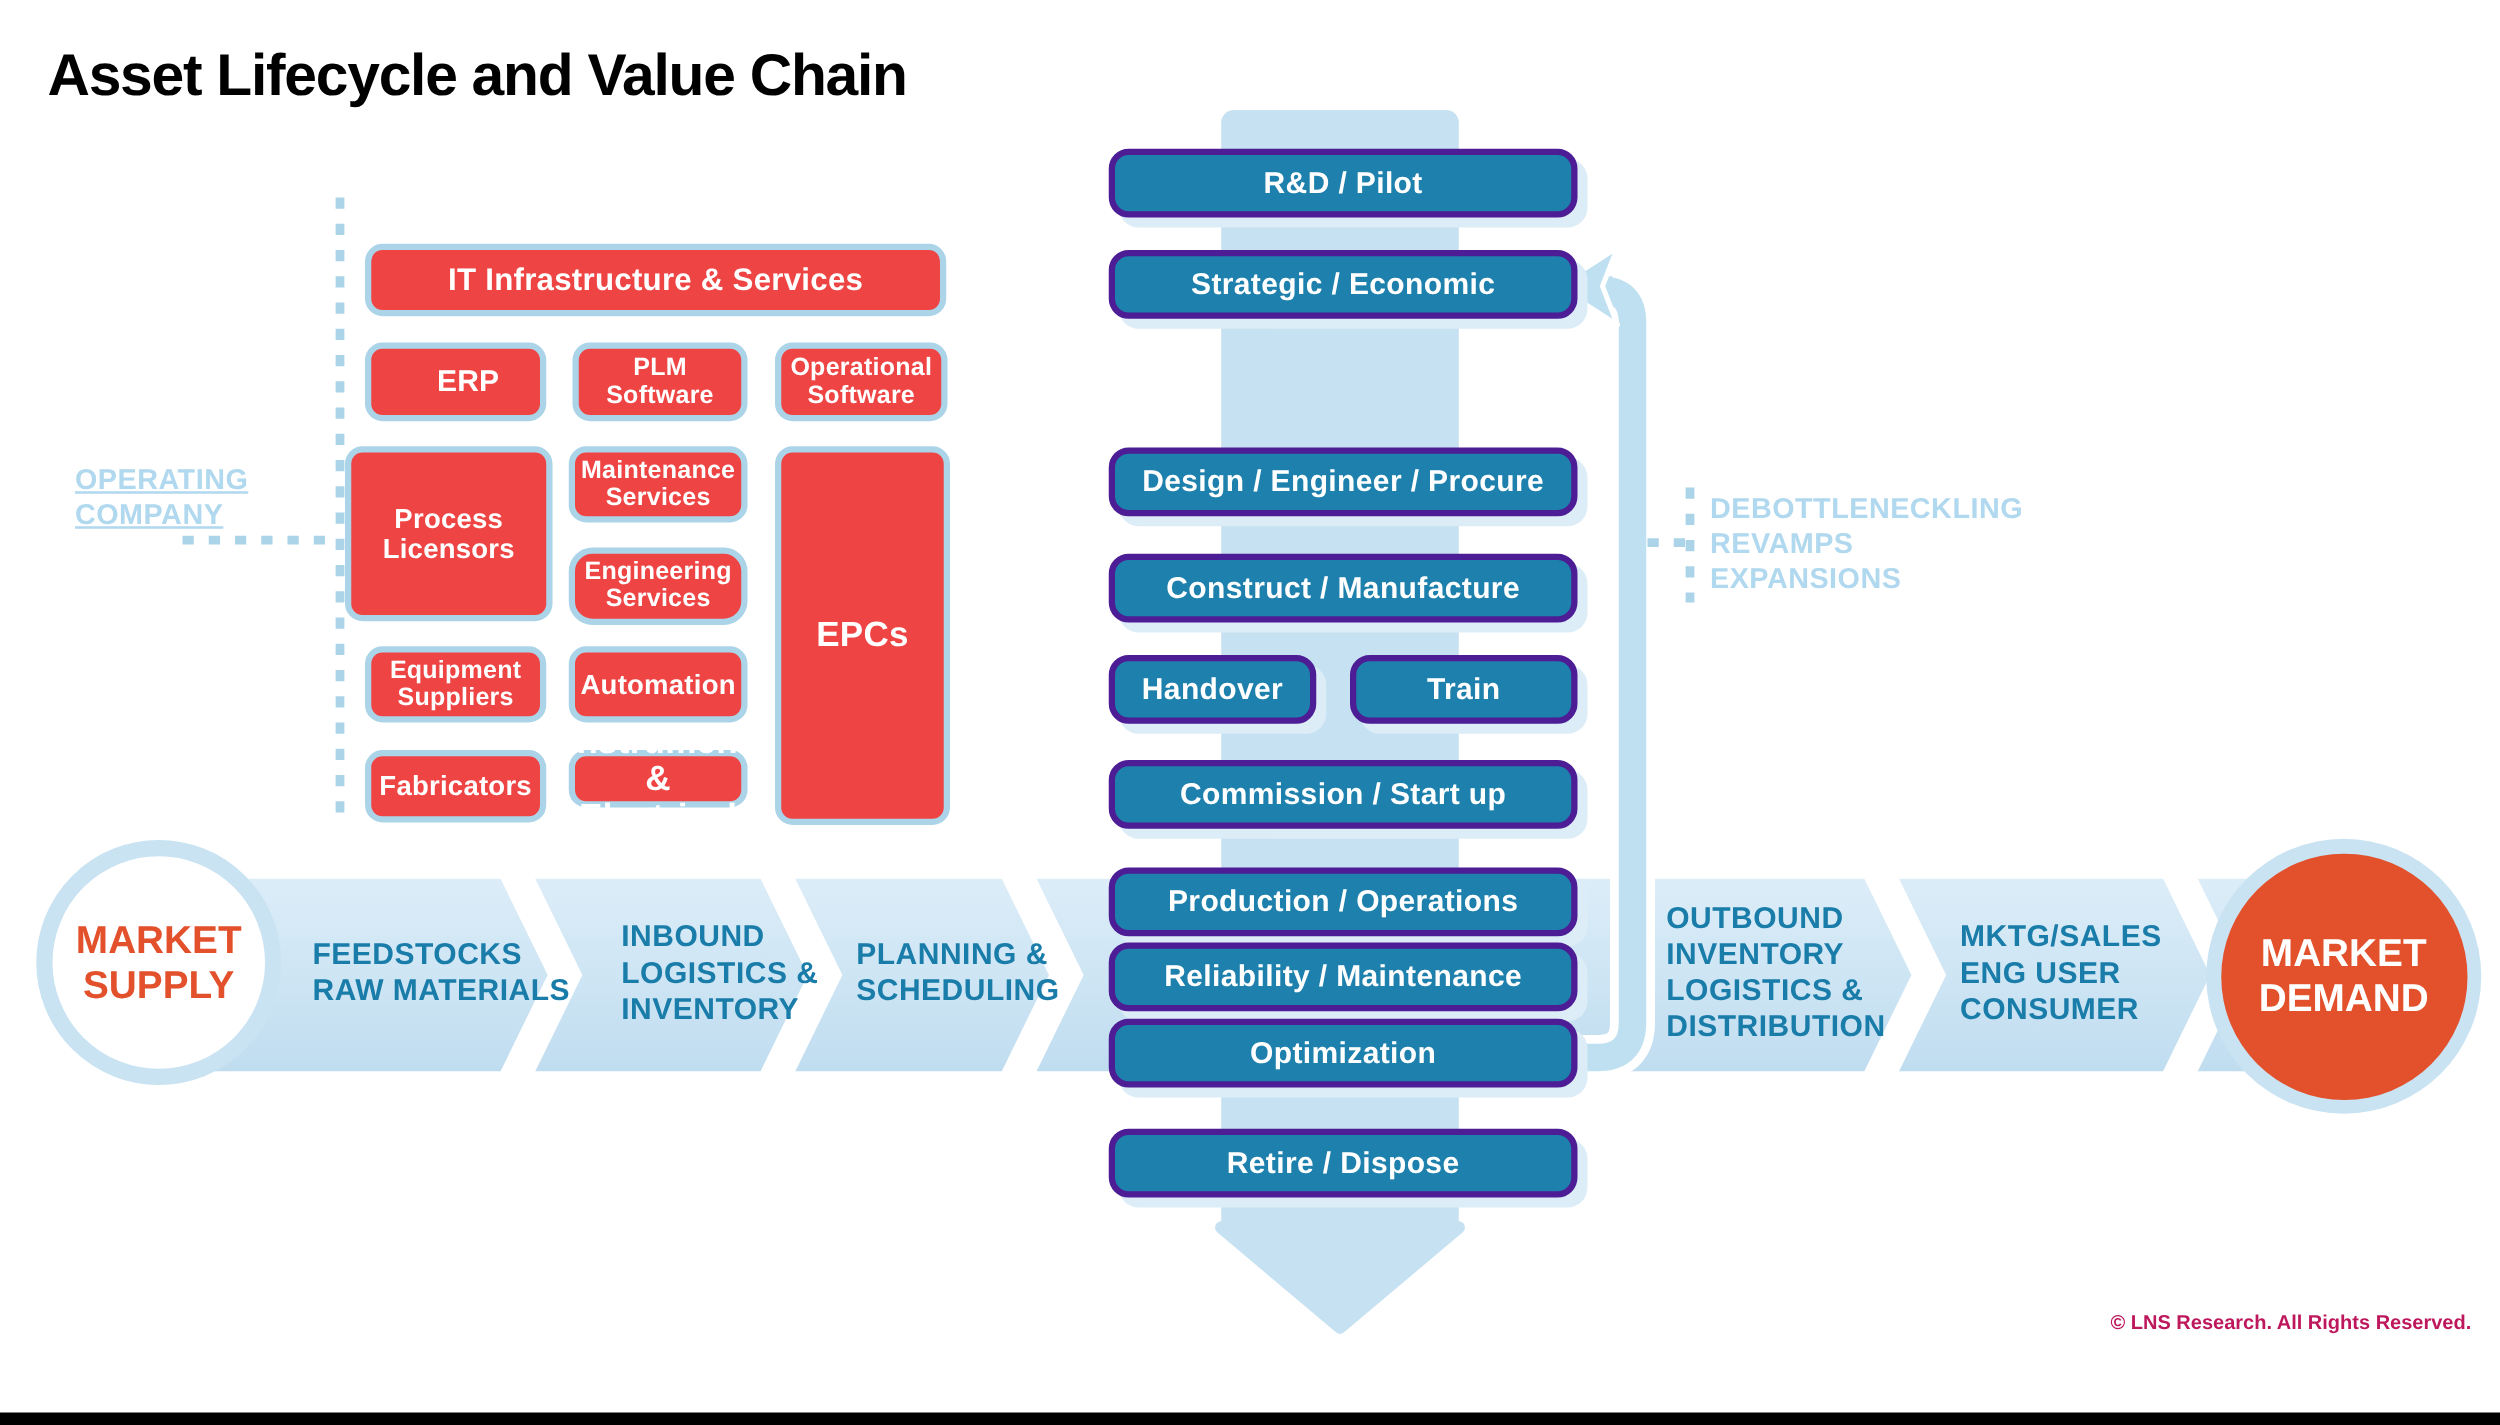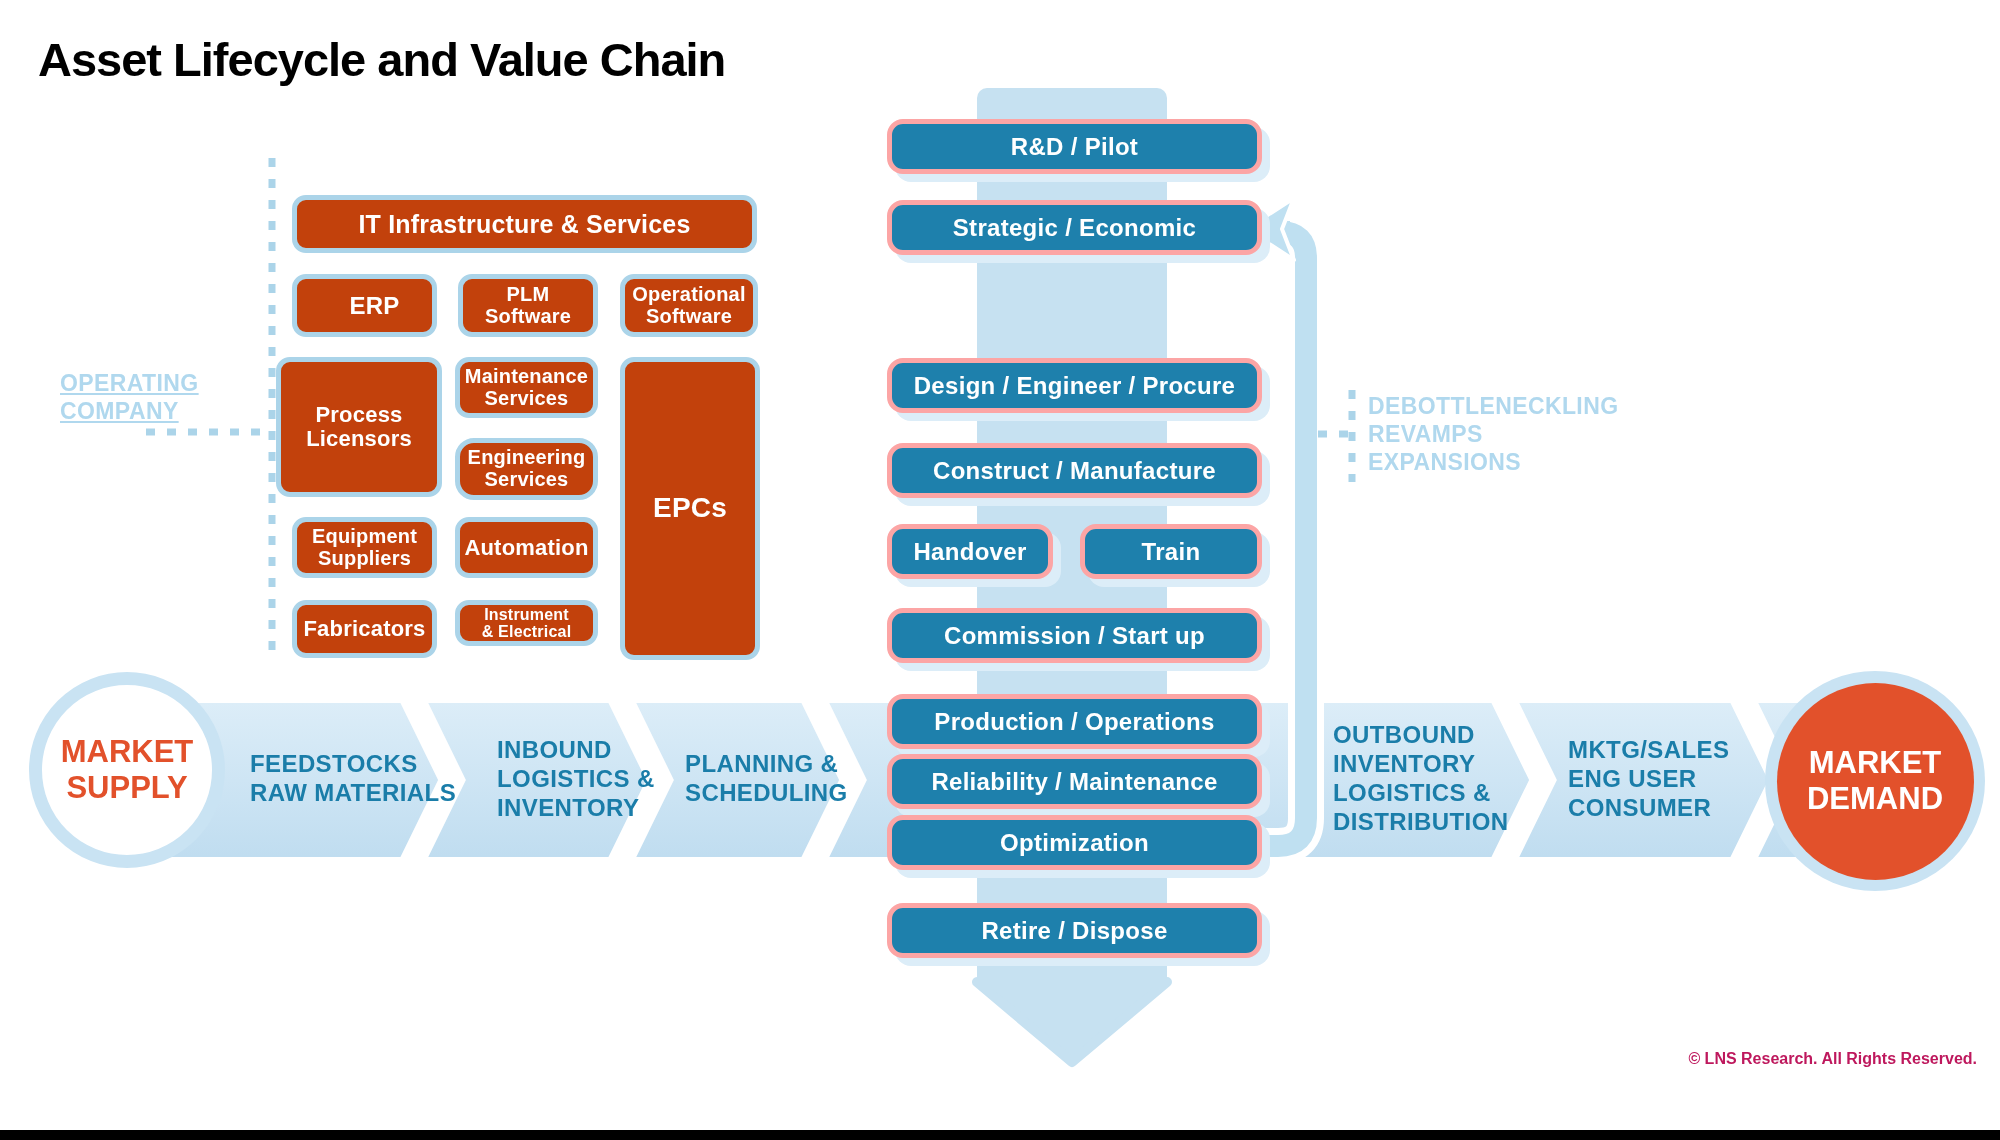--- a/index.html
+++ b/index.html
@@ -1,25 +1,25 @@
 <!DOCTYPE html>
 <html><head>
 <meta charset="utf-8">
 <style>
   html,body{margin:0;padding:0;background:#fff;}
   #canvas{position:relative;width:2000px;height:1140px;background:#fff;overflow:hidden;
           font-family:"Liberation Sans",sans-serif;}
   #bg{position:absolute;left:0;top:0;z-index:0;}
   .abs{position:absolute;box-sizing:border-box;}
   .title{left:38px;top:32px;font-size:47px;font-weight:bold;color:#000;letter-spacing:-1px;z-index:3;}
-  .stage{background:#1E80AC;border:5px solid #fca5a5;border-radius:16px;
+  .stage{background:#1E80AC;border:5px solid #4c1d95;border-radius:16px;
          box-shadow:8px 8px 0 #DCEDF8;color:#fff;font-weight:bold;font-size:24px;
          display:flex;align-items:center;justify-content:center;text-align:center;z-index:2;
          letter-spacing:.3px;}
-  .sup{background:#c2410c;border:5px solid #ABD4E9;border-radius:14px;color:#fff;
+  .sup{background:#ef4444;border:5px solid #ABD4E9;border-radius:14px;color:#fff;
        font-weight:bold;display:flex;align-items:center;justify-content:center;text-align:center;
        white-space:pre-line;line-height:1.08;z-index:2;letter-spacing:.2px;}
   .chainlbl{color:#1A7DA9;font-weight:bold;font-size:24px;line-height:29px;white-space:pre-line;
             z-index:2;letter-spacing:.4px;}
   .bluelbl{color:#B0D8EE;font-weight:bold;font-size:23px;line-height:28px;white-space:pre-line;
            z-index:2;letter-spacing:.4px;}
   .supply{left:29px;top:672px;width:196px;height:196px;border:13px solid #C9E3F3;border-radius:50%;
           background:#fff;display:flex;align-items:center;justify-content:center;text-align:center;
           color:#E2512B;font-size:31px;font-weight:bold;line-height:1.15;white-space:pre-line;z-index:2;}
   .demand-ring{left:1765px;top:671px;width:220px;height:220px;border-radius:50%;background:#C9E3F3;
@@ -94,21 +94,21 @@
 Licensors</div>
   <div class="abs sup" style="left:455px;top:357px;width:143px;height:61px;font-size:20px;">Maintenance
 Services</div>
   <div class="abs sup" style="left:455px;top:438px;width:143px;height:62px;font-size:20px;border-radius:19px;">Engineering
 Services</div>
   <div class="abs sup" style="left:620px;top:357px;width:140px;height:303px;font-size:28px;">EPCs</div>
   <div class="abs sup" style="left:292px;top:517px;width:145px;height:61px;font-size:20px;">Equipment
 Suppliers</div>
   <div class="abs sup" style="left:455px;top:517px;width:143px;height:61px;font-size:22px;">Automation</div>
   <div class="abs sup" style="left:292px;top:600px;width:145px;height:58px;font-size:22px;">Fabricators</div>
-  <div class="abs sup" style="left:455px;top:600px;width:143px;height:46px;font-size:16px;">Instrument
+  <div class="abs sup" style="left:455px;top:600px;width:143px;height:46px;font-size:28px;">Instrument
 &amp; Electrical</div>
 
   <div class="abs bluelbl" style="left:60px;top:369px;width:202px;text-align:left;text-decoration:underline;">OPERATING
 COMPANY</div>
   <div class="abs bluelbl" style="left:1368px;top:392px;">DEBOTTLENECKLING
 REVAMPS
 EXPANSIONS</div>
 
   <div class="abs supply">MARKET
 SUPPLY</div>

